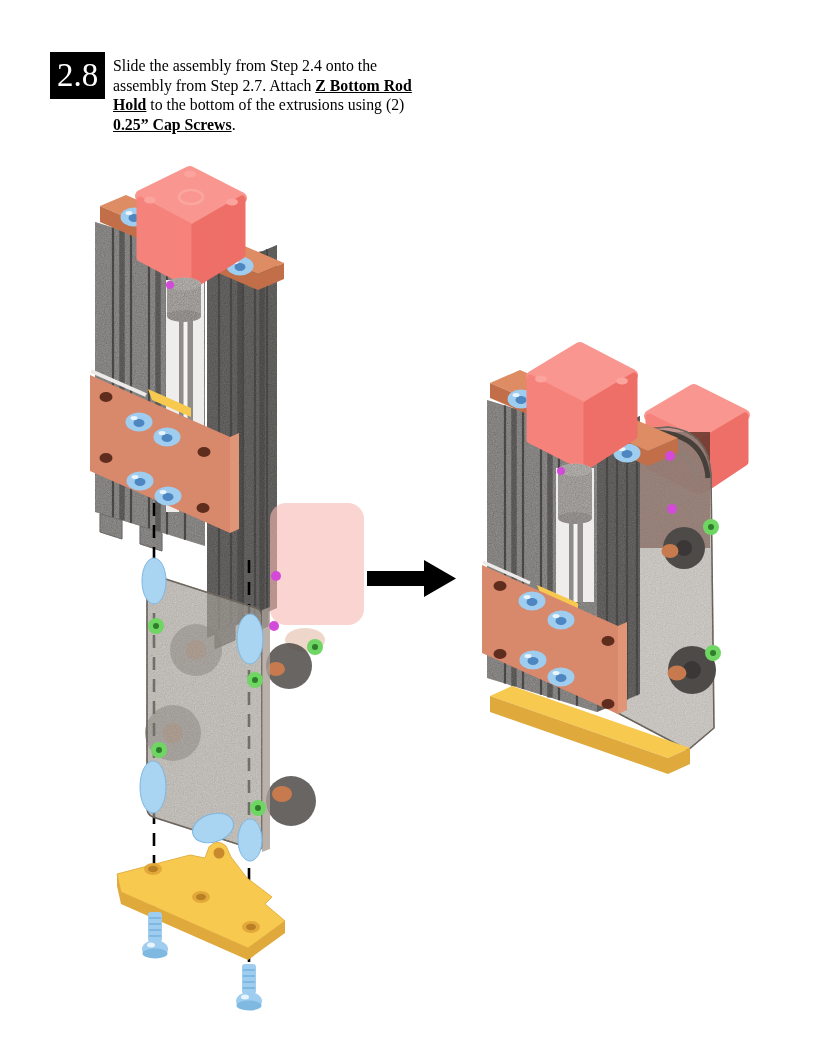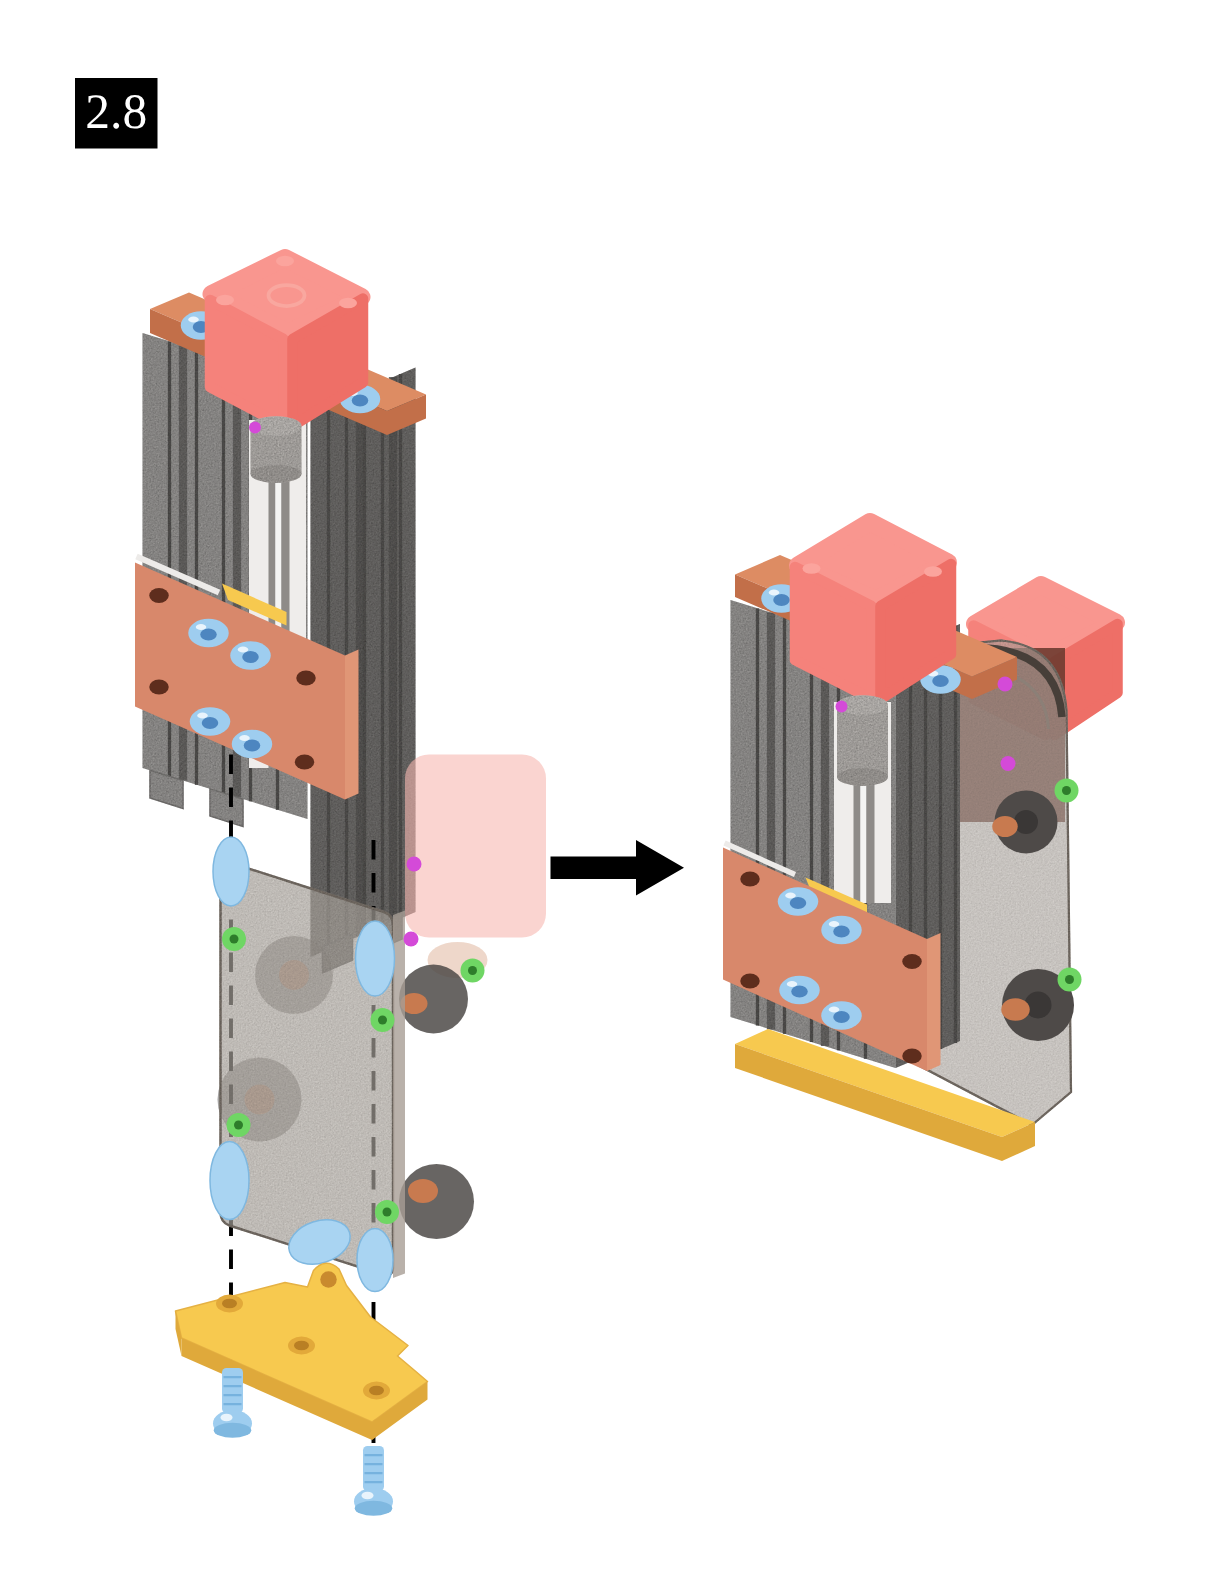--- a/index.html
+++ b/index.html
@@ -33,20 +33,21 @@
 </style>
 </head>
 <body>
 
 <div class="page">
 
   <div class="step-box">
     <span>2.8</span>
   </div>
 
+  <div class="instruction"><span>Slide the assembly from Step 2.4 onto the assembly from Step 2.7. Attach </span><span class="bu">Z Bottom Rod Hold</span><span> to the bottom of the extrusions using (2) </span><span class="bu">0.25” Cap Screws</span><span>.</span></div>
 
   <svg class="diagram" width="816" height="1056" viewBox="0 0 816 1056">
     <defs>
       <filter id="grain" x="-5%" y="-5%" width="110%" height="110%">
         <feTurbulence type="fractalNoise" baseFrequency="0.9" numOctaves="2" result="n"></feTurbulence>
         <feColorMatrix in="n" type="matrix" values="0 0 0 0 0  0 0 0 0 0  0 0 0 0 0  0.28 0.28 0.28 0 0" result="na"></feColorMatrix>
         <feComposite in="na" in2="SourceGraphic" operator="in" result="g"></feComposite>
         <feBlend in="SourceGraphic" in2="g" mode="multiply"></feBlend>
       </filter>
       <g id="bscrew">

